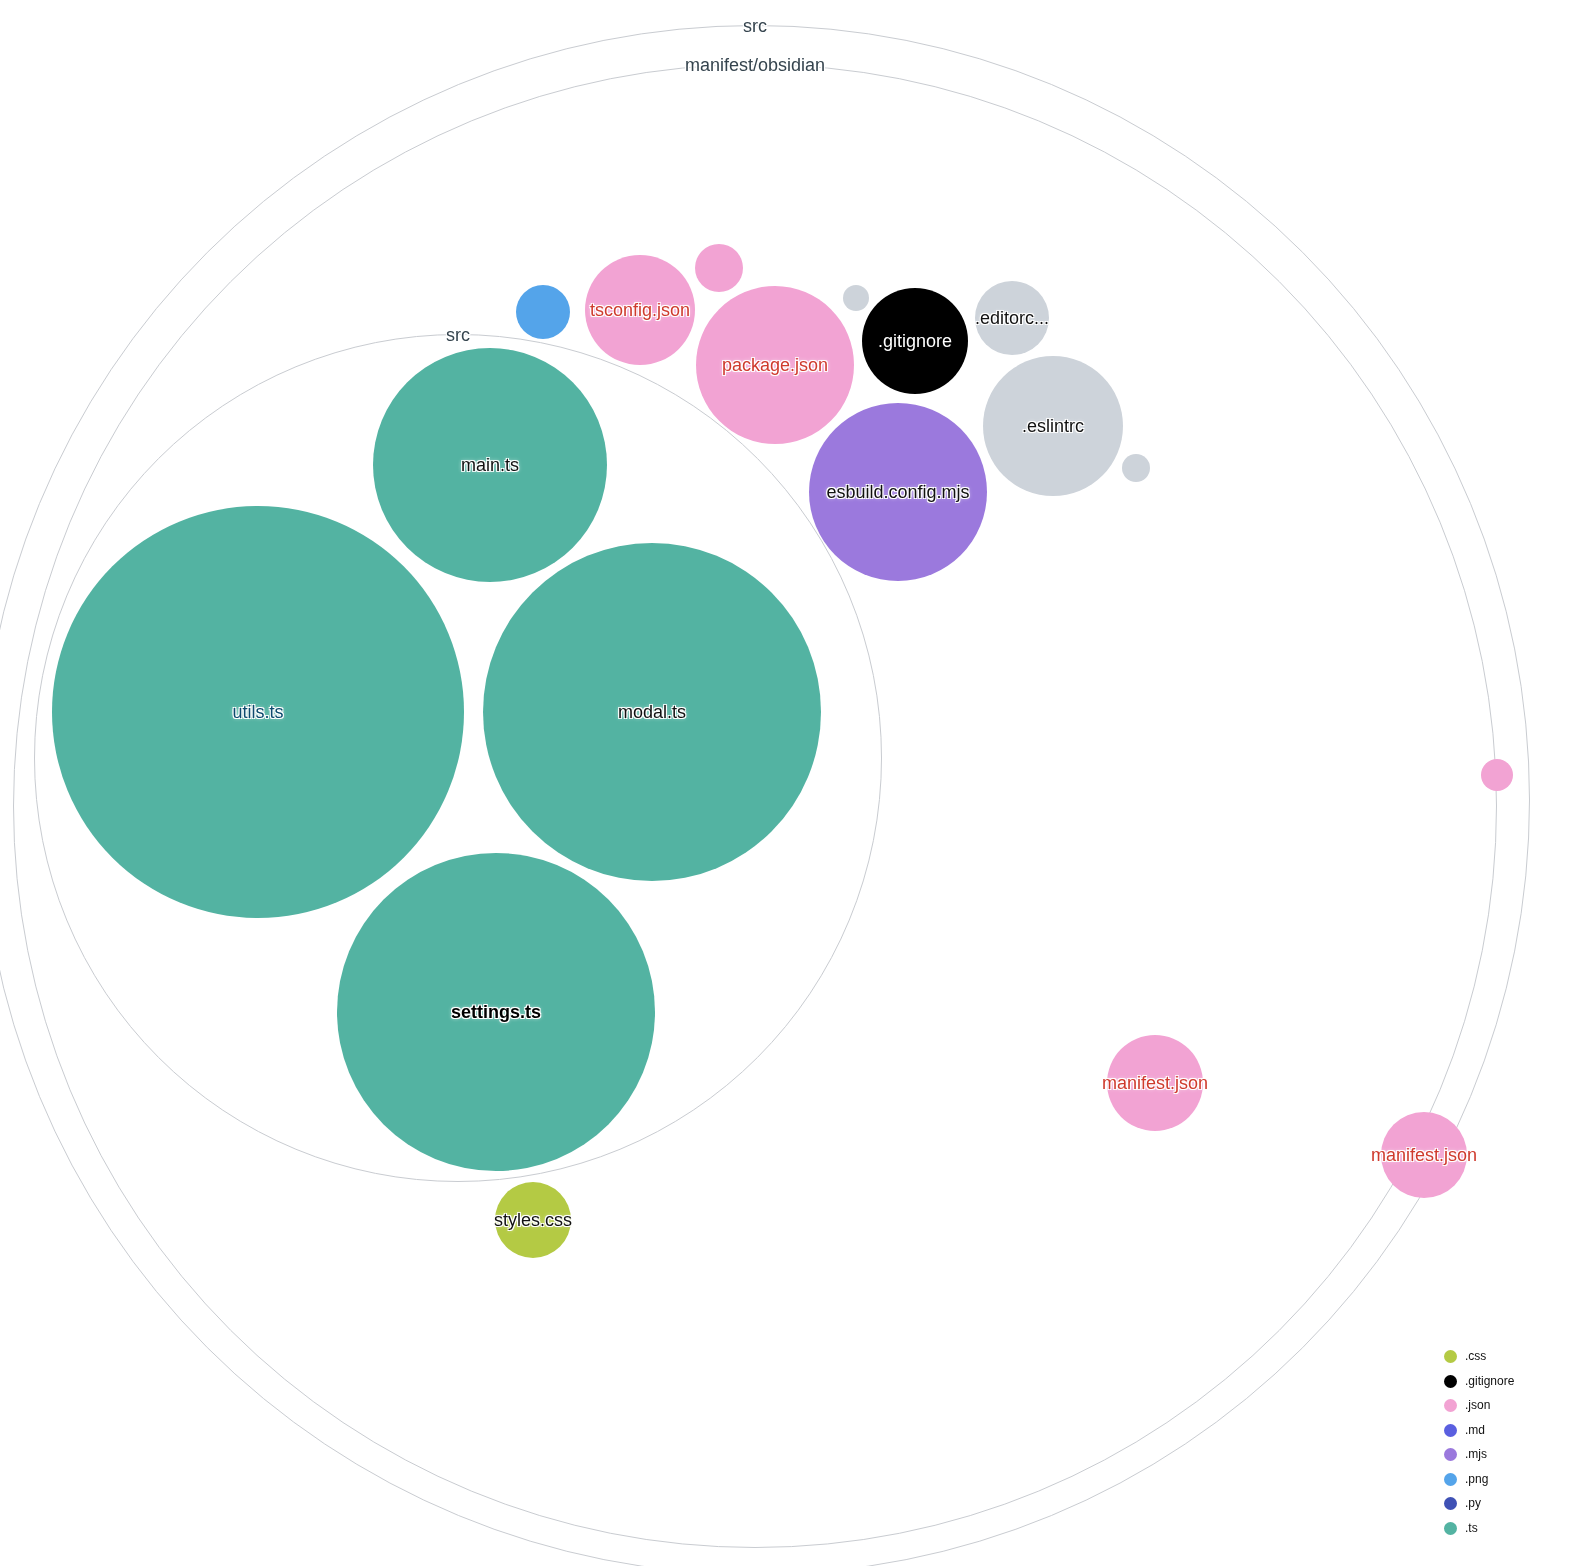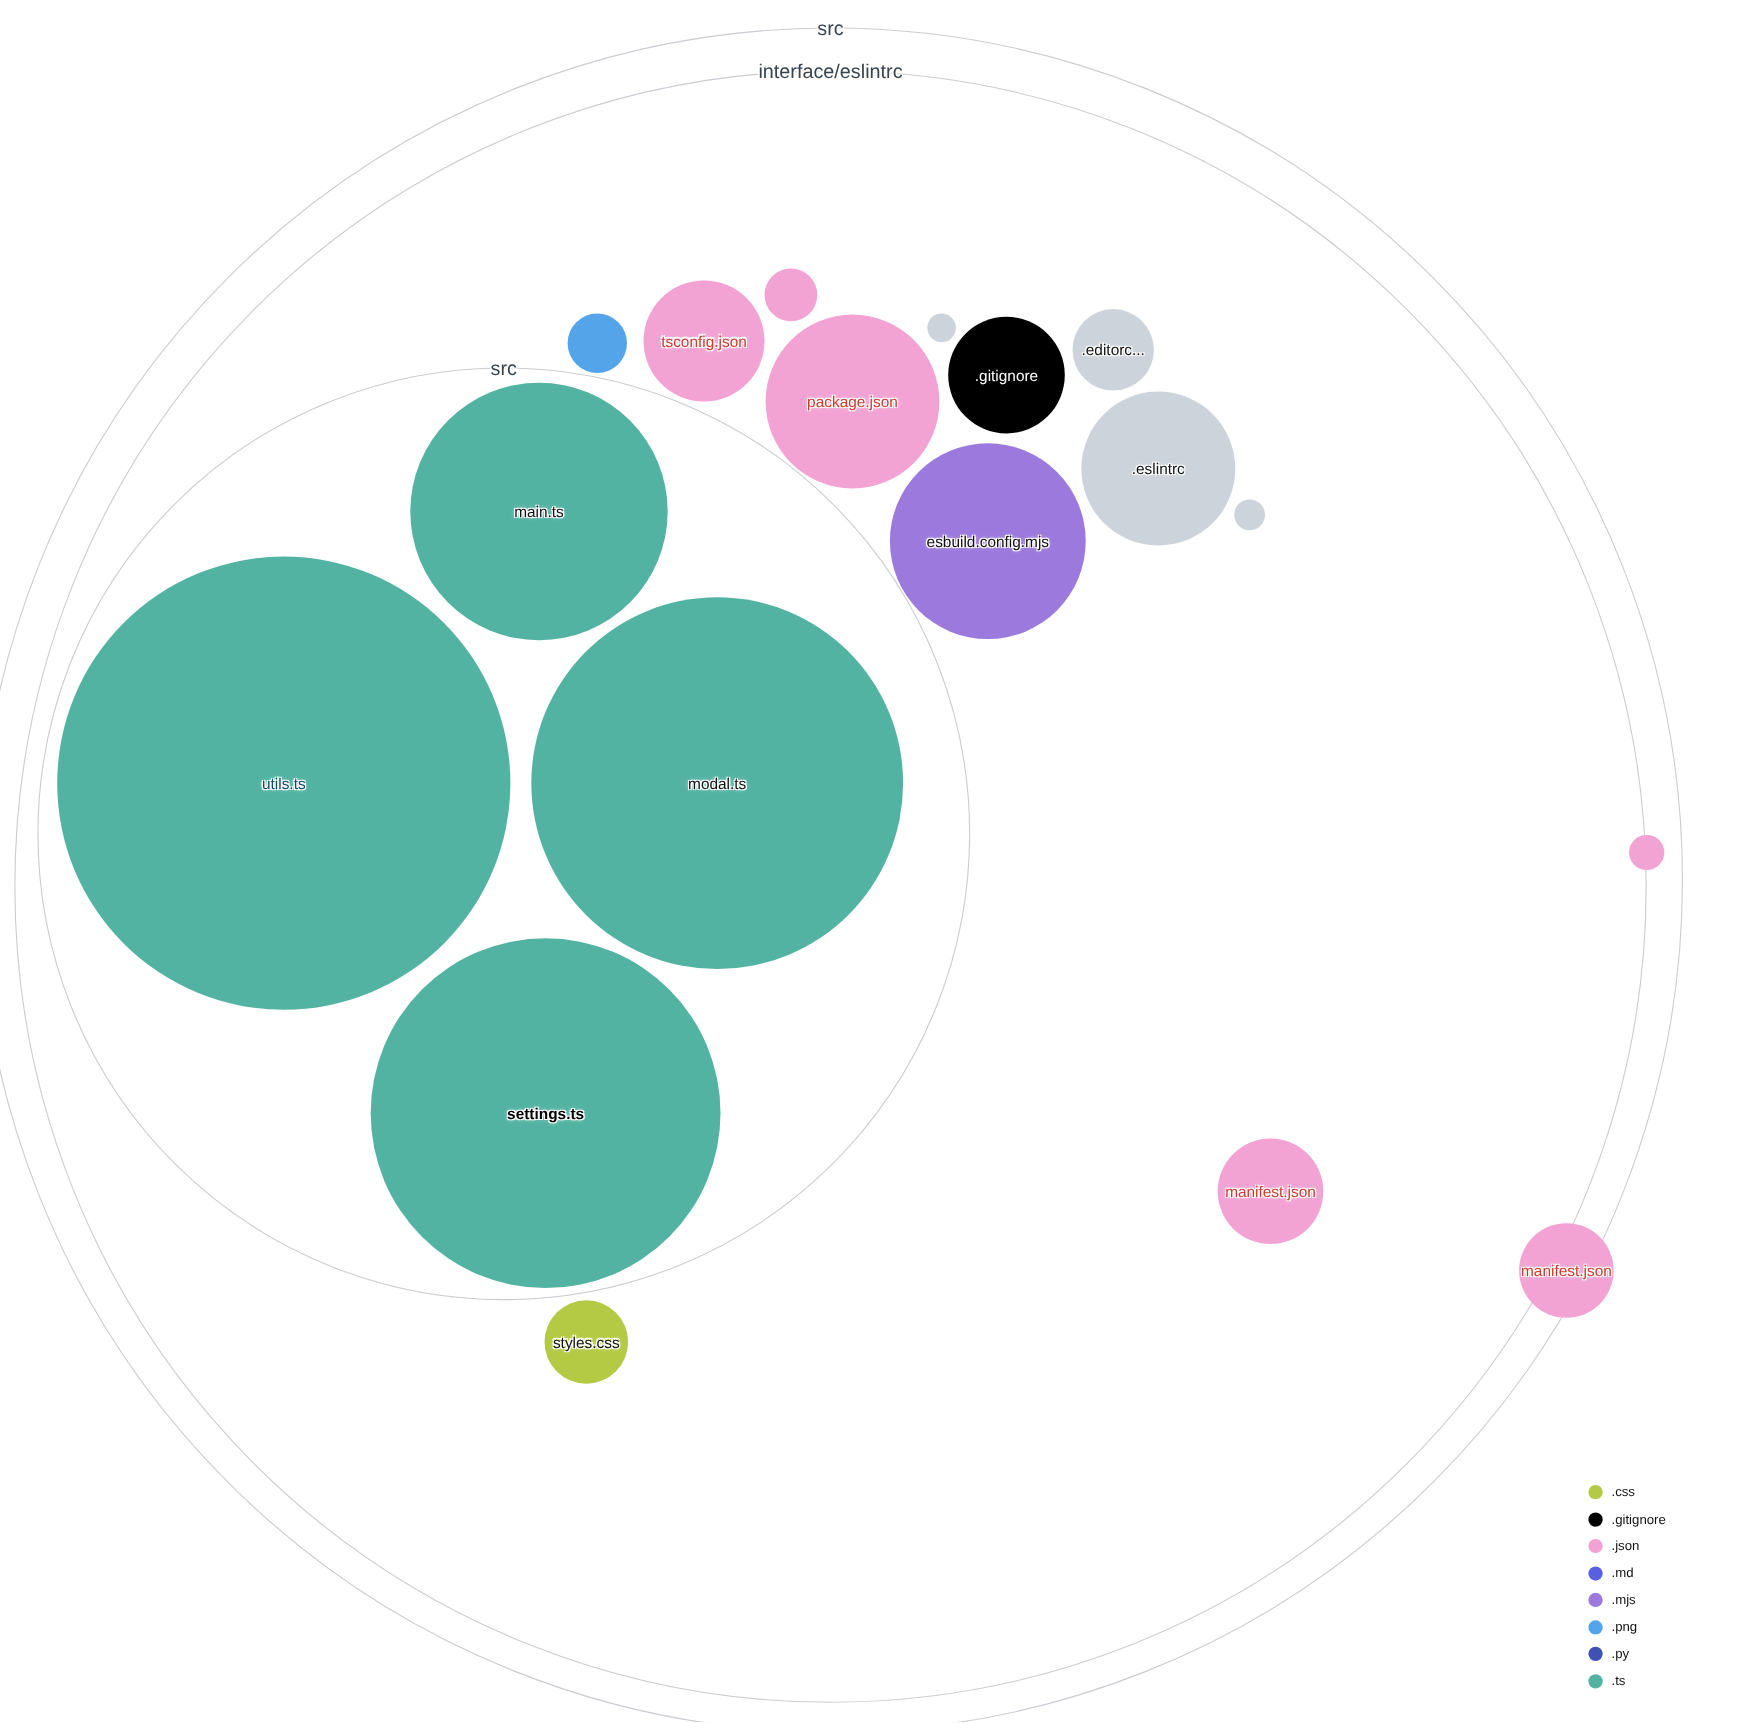--- a/index.html
+++ b/index.html
@@ -34,21 +34,21 @@
     text-shadow: -1px -1px 0 #fff, 1px -1px 0 #fff, -1px 1px 0 #fff, 1px 1px 0 #fff, 0 0 4px #fff;
   }
   .file-bubble {
     position: absolute;
     border-radius: 50%;
     display: flex;
     align-items: center;
     justify-content: center;
   }
   .file-label {
-    font-size: 14px;
+    font-size: 18px;
     line-height: 22px;
     white-space: nowrap;
     color: #111111;
     text-shadow: -1px -1px 0 #fff, 1px -1px 0 #fff, -1px 1px 0 #fff, 1px 1px 0 #fff, 0 0 4px #fff;
   }
   .file-label.no-halo {
     text-shadow: none;
   }
   .legend {
     position: absolute;
@@ -78,21 +78,21 @@
 </head>
 <body>
 
 <div class="stage">
 
     <div class="folder-circle" style="left: -20px; top: 25px; width: 1550px; height: 1550px; border-color: rgb(201, 204, 209);">
       <span class="folder-label" style="color: rgb(53, 68, 78);">src</span>
     </div>
 
     <div class="folder-circle" style="left: 13px; top: 64px; width: 1484px; height: 1484px; border-color: rgb(201, 204, 209);">
-      <span class="folder-label" style="color: rgb(53, 68, 78);">interface/eslintrc</span>
+      <span class="folder-label" style="color: rgb(53, 68, 78);">manifest/obsidian</span>
     </div>
 
     <div class="folder-circle" style="left: 34px; top: 334px; width: 848px; height: 848px; border-color: rgb(201, 204, 209);">
       <span class="folder-label" style="color: rgb(53, 68, 78);">src</span>
     </div>
 
     <div class="file-bubble" style="left: 373px; top: 348px; width: 234px; height: 234px; background: rgb(83, 179, 162);">
       <span class="file-label" style="color: rgb(17, 17, 17);">main.ts</span>
     </div>
 

